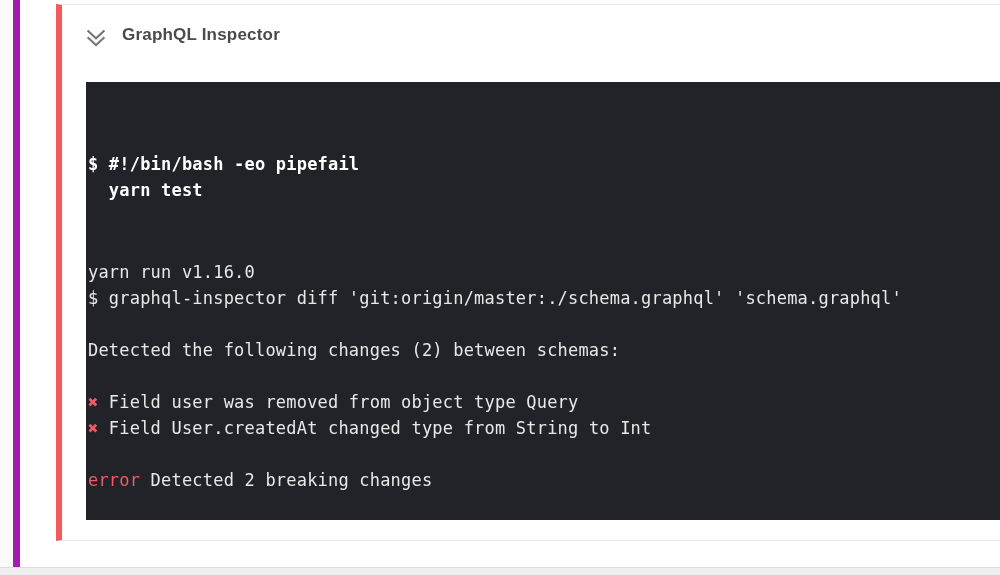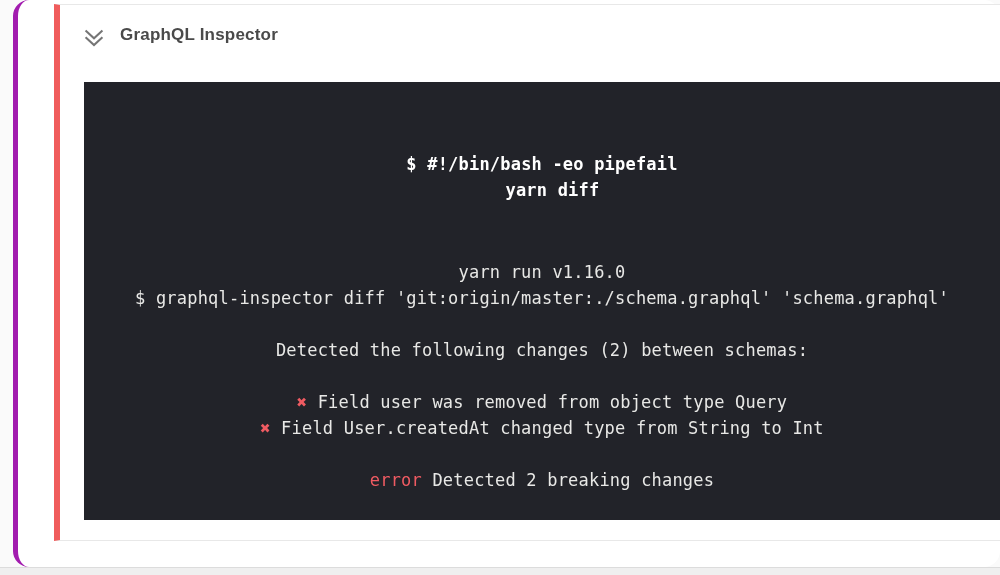--- a/index.html
+++ b/index.html
@@ -7,22 +7,21 @@
   body {
     background: #fafafa;
     font-family: "Liberation Sans", sans-serif;
     position: relative;
   }
   .content-panel {
     position: absolute;
     left: 13px; top: 0; right: 0;
     height: 567px;
     background: #ffffff;
-    border-left: 5px solid #a21caf;
-    border-radius: 16px;
+    border-left: 7px solid #a21caf;
   }
   .bottom-strip {
     position: absolute;
     left: 0; right: 0;
     top: 567px; height: 8px;
     background: #efefef;
     border-top: 1px solid #dcdcdc;
   }
   .step-card {
     position: absolute;
@@ -60,41 +59,40 @@
     height: 438px;
     background: #222329;
     padding: 17px 2px;
     font-family: "DejaVu Sans Mono", "DejaVu Sans", monospace;
     font-size: 17px;
     line-height: 26px;
     letter-spacing: 0.2px;
     white-space: pre;
     overflow: hidden;
     color: #e8e8e6;
-    text-align: center;
   }
   .term-command { font-weight: bold; color: #ffffff; }
   .term-output { margin-top: 4px; }
   .term-line { min-height: 26px; }
 </style>
 </head>
 <body>
 
 <div class="content-panel">
   <div class="step-card" style="border-left-color: rgb(240, 92, 92);">
 
     <div class="step-header">
       <svg class="chev-icon" viewBox="0 0 24 24" fill="none" stroke="#757575" stroke-width="1.8">
         <polyline points="4.5 7.5 12 14.5 19.5 7.5"></polyline>
         <polyline points="4.5 13.5 12 20.5 19.5 13.5"></polyline>
       </svg>
       <span class="step-title">GraphQL Inspector</span>
     </div>
 
     <div class="terminal" style="background: rgb(34, 35, 41); color: rgb(232, 232, 230);">
-      <div class="term-command" style="color: rgb(255, 255, 255);"><div class="term-line"><span>$ #!/bin/bash -eo pipefail</span></div><div class="term-line"><span>  yarn diff</span></div></div>
+      <div class="term-command" style="color: rgb(255, 255, 255);"><div class="term-line"><span>$ #!/bin/bash -eo pipefail</span></div><div class="term-line"><span>  yarn test</span></div></div>
       <div class="term-output"><div class="term-line"><span>yarn run v1.16.0</span></div><div class="term-line"><span>$ graphql-inspector diff 'git:origin/master:./schema.graphql' 'schema.graphql'</span></div><div class="term-line">&nbsp;</div><div class="term-line"><span>Detected the following changes (2) between schemas:</span></div><div class="term-line">&nbsp;</div><div class="term-line"><span style="color: rgb(239, 91, 98);">✖</span><span> Field user was removed from object type Query</span></div><div class="term-line"><span style="color: rgb(239, 91, 98);">✖</span><span> Field User.createdAt changed type from String to Int</span></div><div class="term-line">&nbsp;</div><div class="term-line"><span style="color: rgb(239, 91, 98);">error</span><span> Detected 2 breaking changes</span></div><div class="term-line">&nbsp;</div></div>
     </div>
 
   </div>
 </div>
 
 <div class="bottom-strip"></div>
 
 </body></html>

